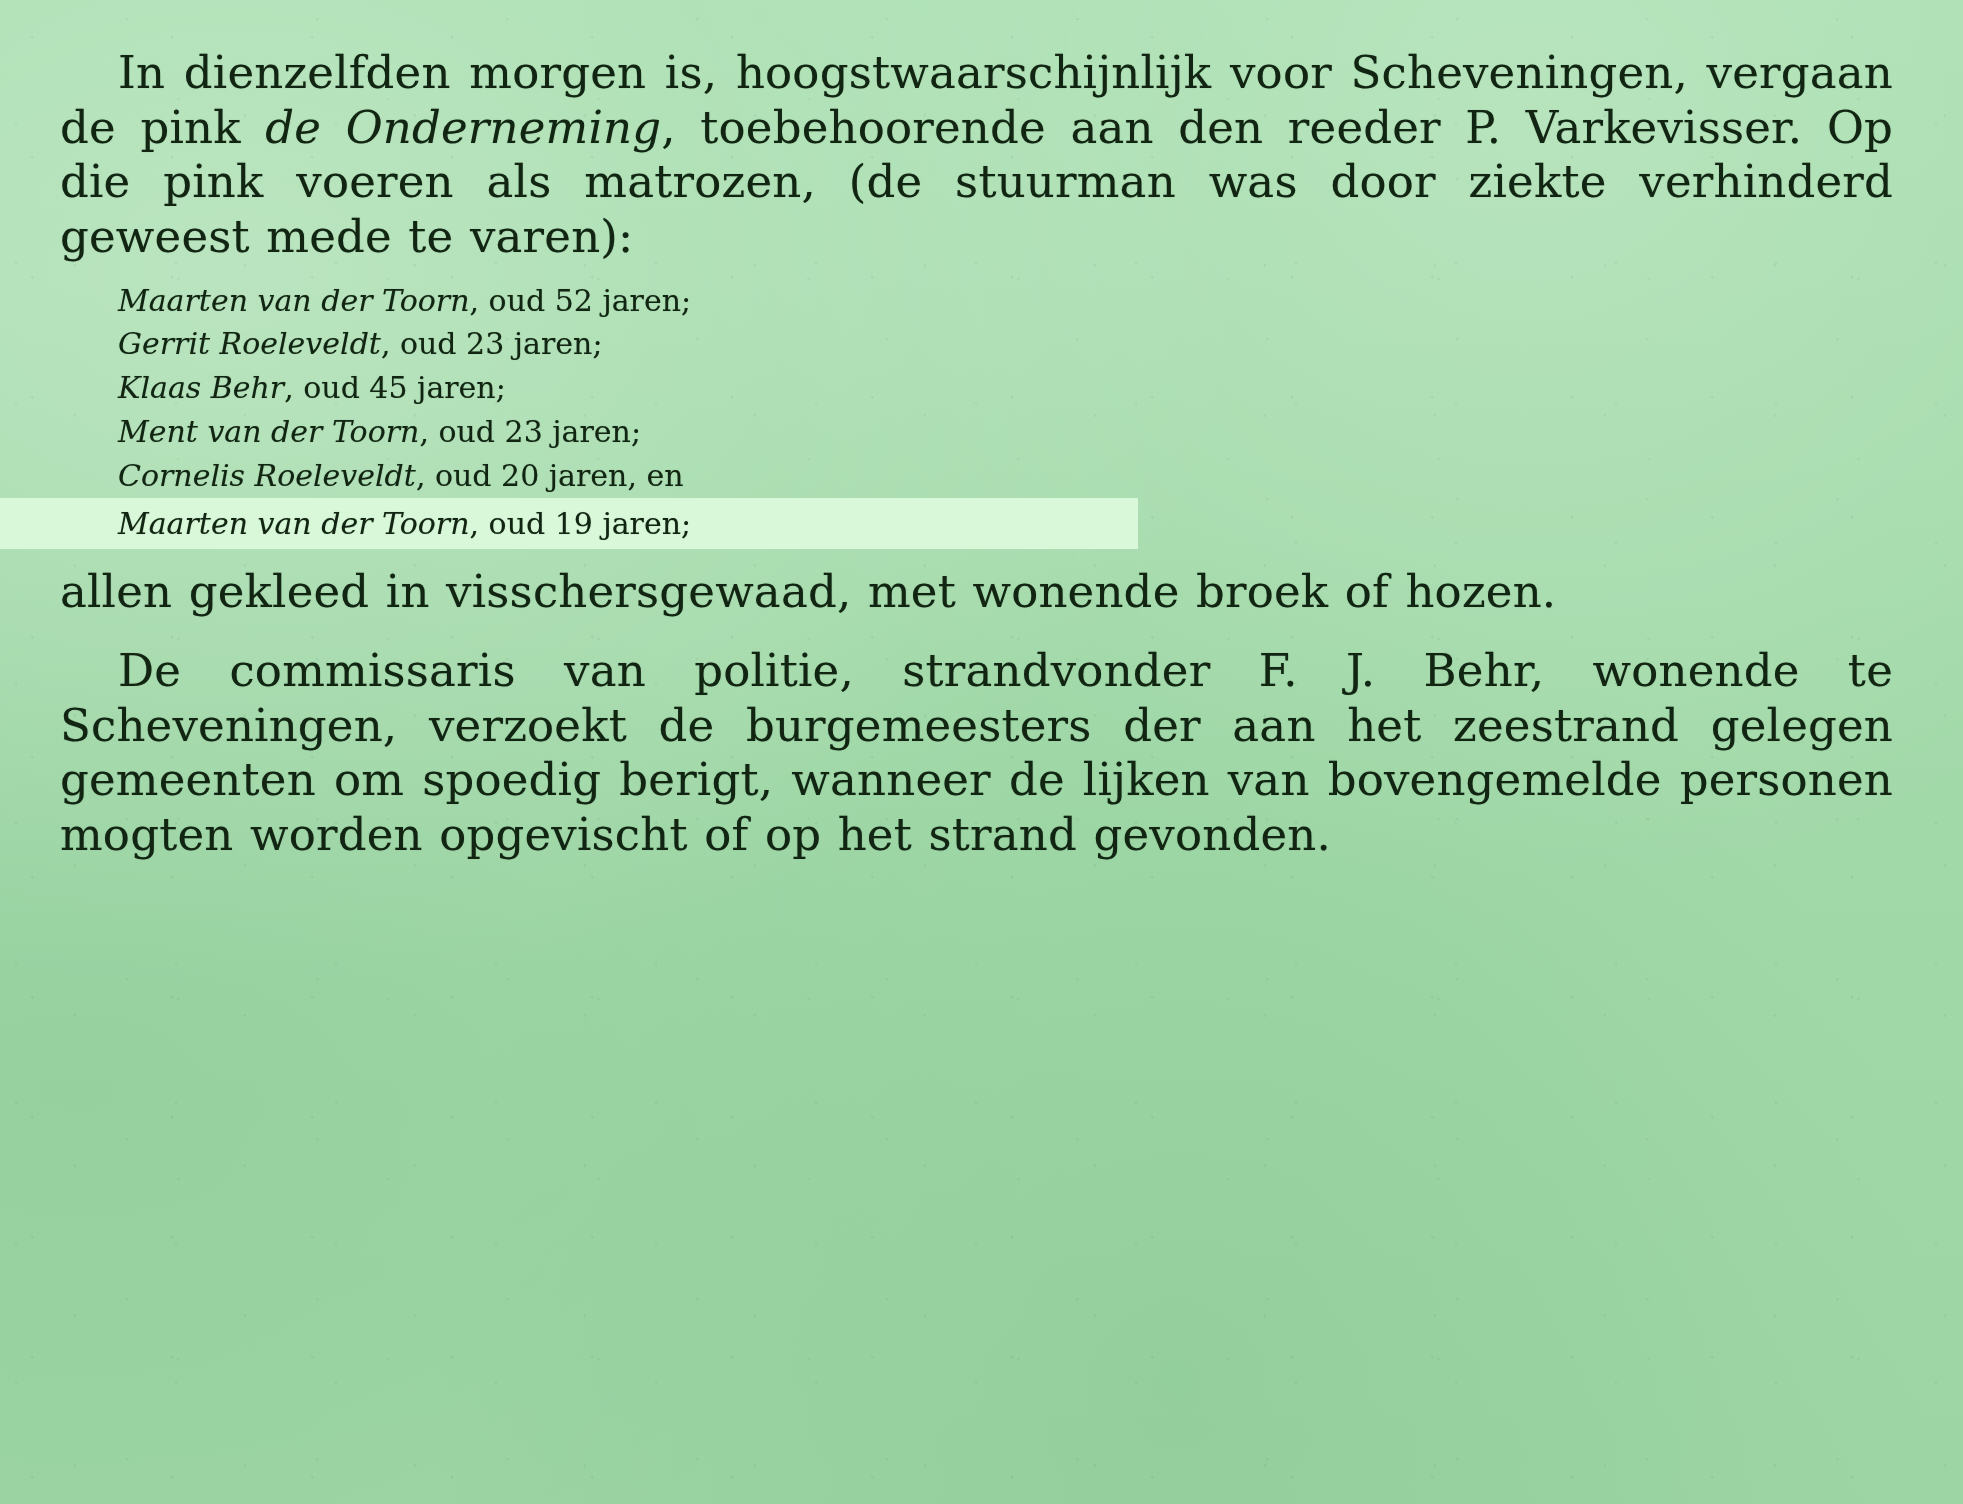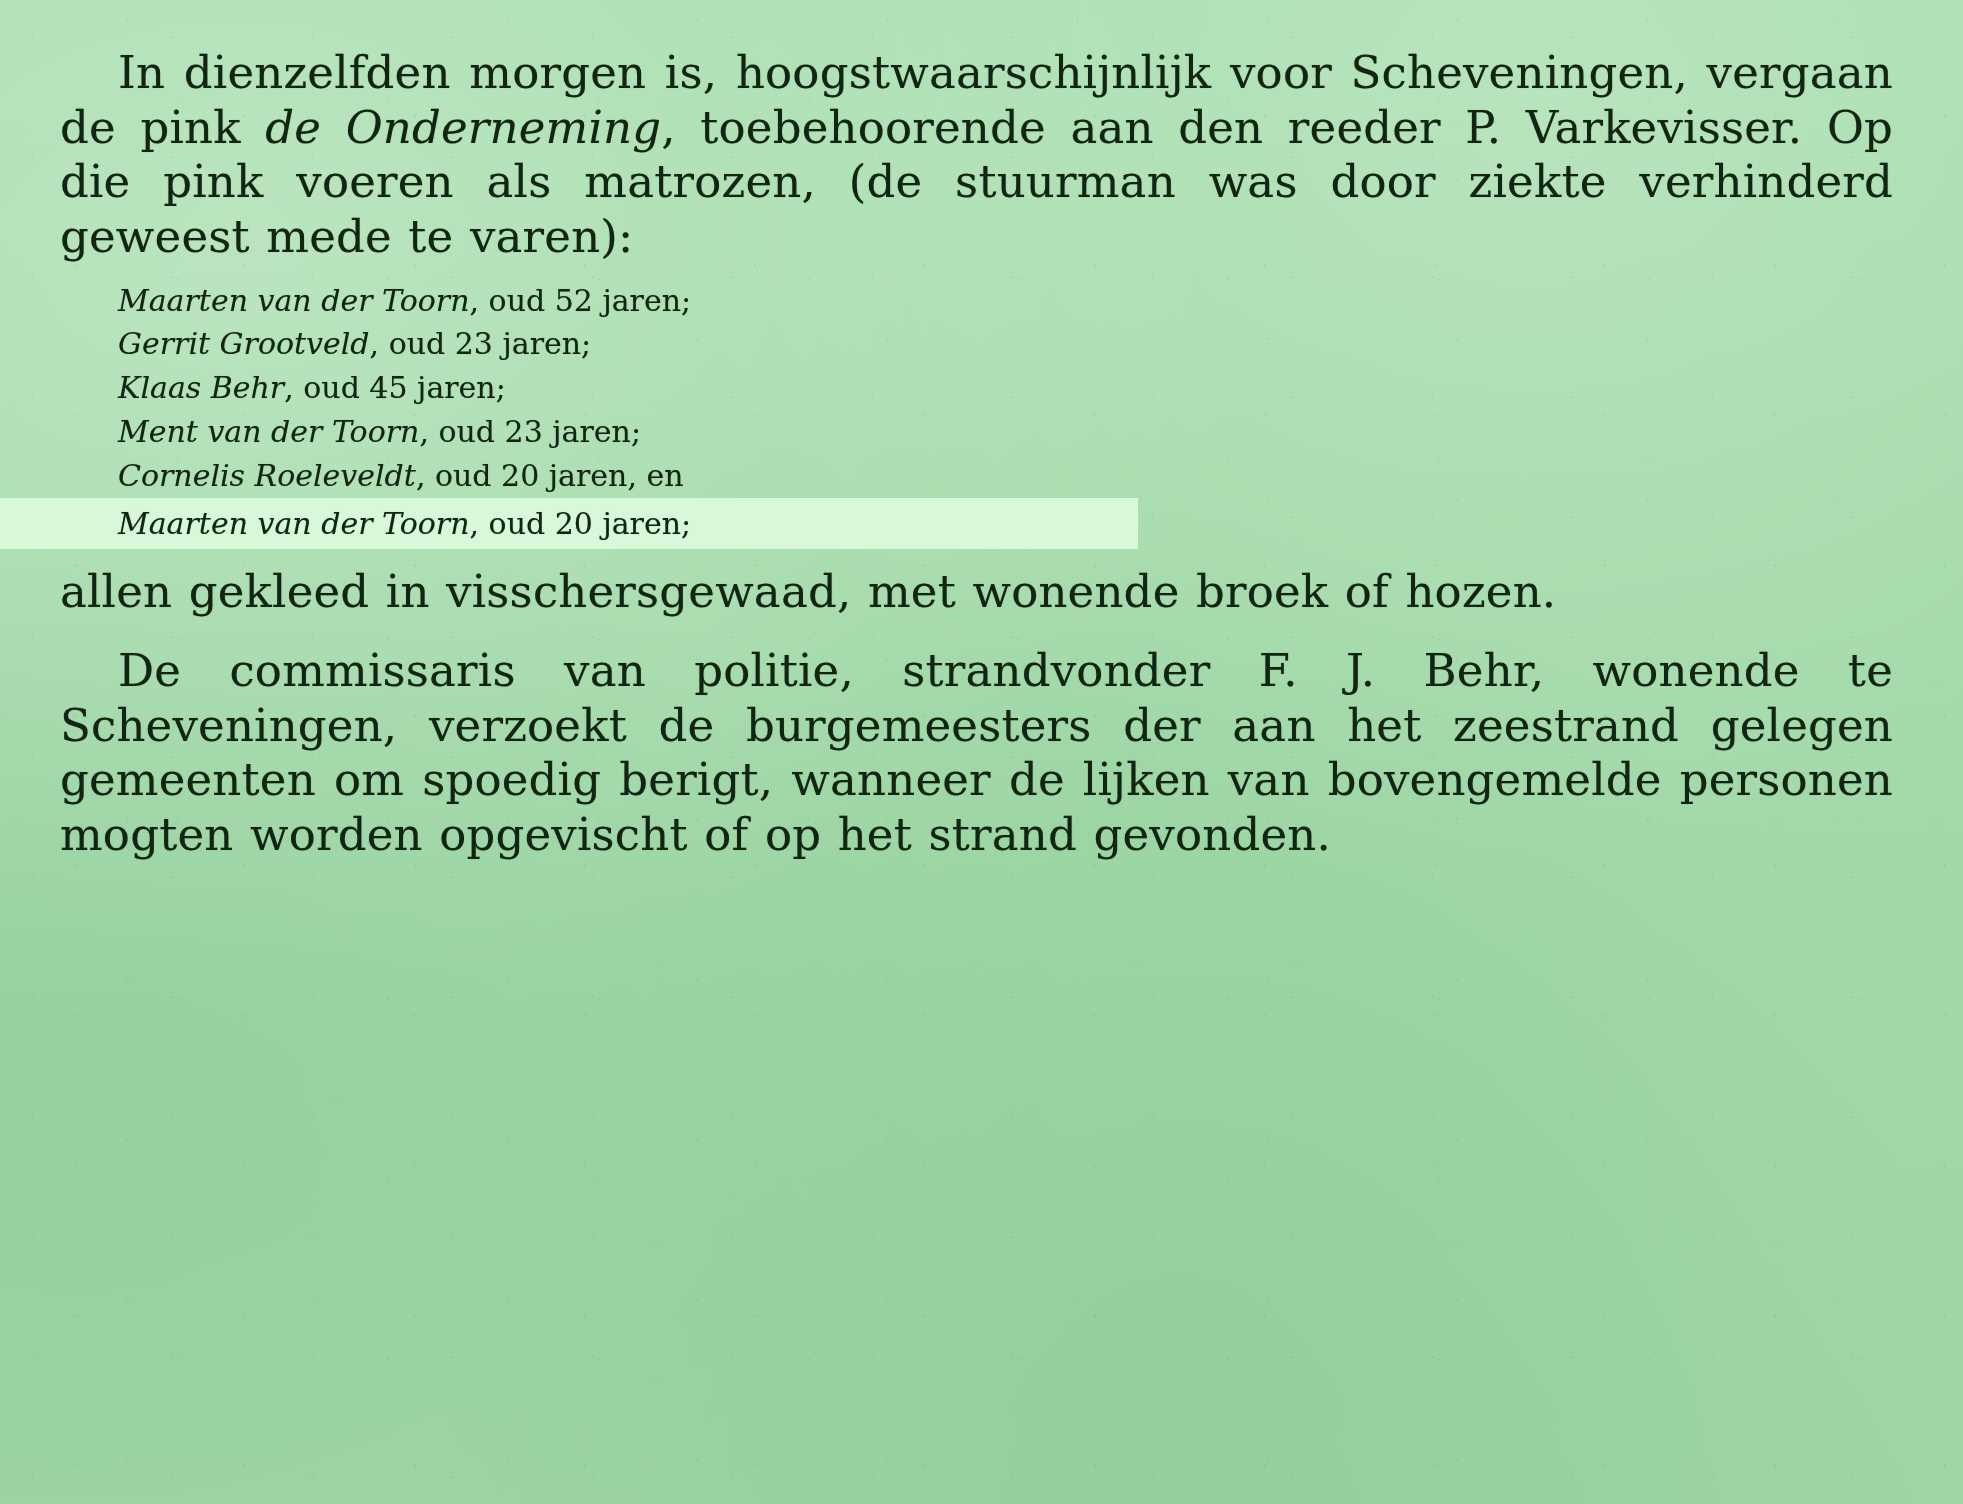--- a/index.html
+++ b/index.html
@@ -102,25 +102,25 @@
 </head>
 <body>
 
 <div class="page">
   <div class="text-col">
 
     <p class="para first"><span>In dienzelfden morgen is, hoogstwaarschijnlijk voor Scheveningen, vergaan de pink </span><span class="it">de Onderneming</span><span>, toebehoorende aan den reeder P. Varkevisser. Op die pink voeren als matrozen, (de stuurman was door ziekte verhinderd geweest mede te varen):</span></p>
 
     <ul class="crewlist">
       <li><span class="name">Maarten van der Toorn</span><span>, oud 52 jaren;</span></li>
-      <li><span class="name">Gerrit Grootveld</span><span>, oud 23 jaren;</span></li>
+      <li><span class="name">Gerrit Roeleveldt</span><span>, oud 23 jaren;</span></li>
       <li><span class="name">Klaas Behr</span><span>, oud 45 jaren;</span></li>
       <li><span class="name">Ment van der Toorn</span><span>, oud 23 jaren;</span></li>
       <li><span class="name">Cornelis Roeleveldt</span><span>, oud 20 jaren, en</span></li>
-      <li class="highlight"><span class="name">Maarten van der Toorn</span><span>, oud 20 jaren;</span></li>
+      <li class="highlight"><span class="name">Maarten van der Toorn</span><span>, oud 19 jaren;</span></li>
     </ul>
 
     <p class="para tight">allen gekleed in visschersgewaad, met wonende broek of hozen.</p>
 
     <p class="para first last-block">De commissaris van politie, strandvonder F. J. Behr, wonende te Scheveningen, verzoekt de burgemeesters der aan het zeestrand gelegen gemeenten om spoedig berigt, wanneer de lijken van bovengemelde personen mogten worden opgevischt of op het strand gevonden.</p>
 
   </div>
 </div>
 
 </body></html>

